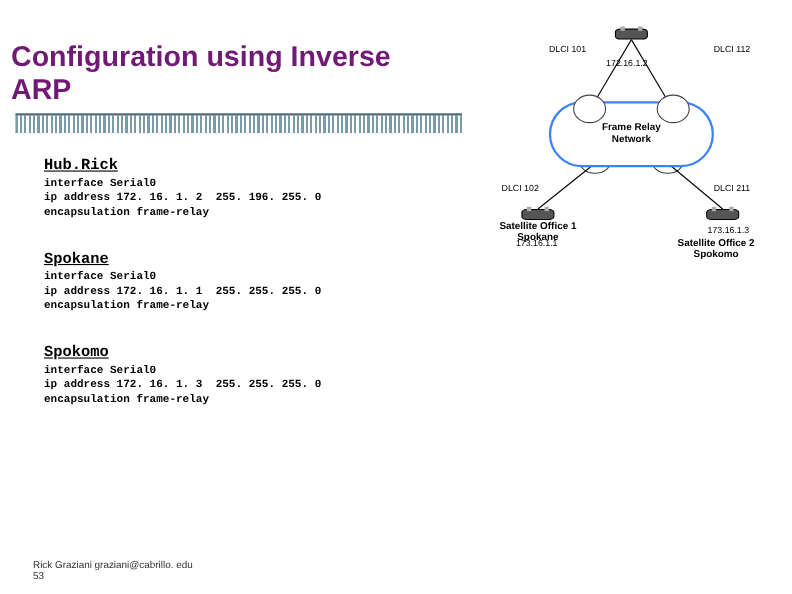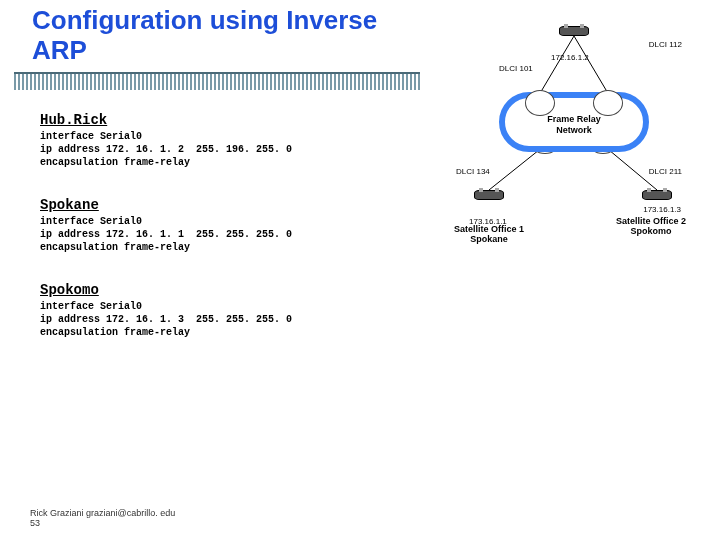--- a/index.html
+++ b/index.html
@@ -10,24 +10,25 @@
     body {
       width: 720px;
       height: 540px;
       background: #fff;
       font-family: Arial, Helvetica, sans-serif;
       position: relative;
     }
     .title {
       font-size: 26px;
       font-weight: bold;
-      color: #1d4ed8;
-      padding: 6px 14px 4px 32px;
+      color: #701a75;
+      padding: 6px 14px 4px 10px;
       line-height: 1.15;
       max-width: 410px;
+      margin-top: 31px;
     }
     .title-underline {
       height: 18px;
       margin-left: 14px;
       margin-right: 300px;
       background: repeating-linear-gradient(
         to right,
         #7a9aa8 0px,
         #7a9aa8 2px,
         #fff 2px,
@@ -95,35 +96,35 @@
     .router::before { left: 4px; }
     .router::after { right: 4px; }
     .router.hq { top: 26px; left: 125px; }
     .router.sat1 { top: 190px; left: 40px; }
     .router.sat2 { top: 190px; left: 208px; }
 
     .dlci-lbl {
       position: absolute;
       font-size: 8px;
     }
-    .dlci101 { top: 40px; left: 65px; margin-top: 24px; }
+    .dlci101 { top: 40px; left: 65px; }
     .dlci112 { top: 40px; right: 22px; padding-left: 32px; }
     .ip-hub  { top: 53px; left: 117px; font-size: 8px; }
     .dlci102 { top: 167px; left: 22px; }
     .dlci211 { top: 167px; right: 22px; }
     .ip-sat1 { top: 217px; left: 35px; font-size: 8px; }
     .ip-sat2 { top: 205px; right: 23px; font-size: 8px; }
 
     .cloud {
       position: absolute;
       top: 92px;
       left: 65px;
       width: 150px;
       height: 60px;
-      border: 6px solid #3b82f6;
+      border: 2px solid #3b82f6;
       border-radius: 35px;
       background: #fff;
       text-align: center;
       font-size: 9px;
       font-weight: bold;
       padding-top: 16px;
       line-height: 1.2;
     }
     .cloud::before, .cloud::after {
       content: "";
@@ -155,21 +156,21 @@
     }
 
     .sat-label {
       position: absolute;
       font-size: 9px;
       font-weight: bold;
       text-align: center;
       width: 90px;
       line-height: 1.15;
     }
-    .sat-label.s1 { top: 224px; left: 10px; }
+    .sat-label.s1 { top: 200px; left: 10px; }
     .sat-label.s2 { top: 216px; right: 8px; }
 
     svg.lines {
       position: absolute;
       top: 0;
       left: 0;
       width: 270px;
       height: 260px;
     }
 
@@ -230,21 +231,21 @@
 
   <div class="cloud">
     <div class="cloud-b1"></div>
       <div class="cloud-b2"></div>
     <div class="cloud-text">
       <span>Frame Relay</span><br>
       <span>Network</span>
     </div>
   </div>
 
-  <div class="dlci-lbl dlci102">DLCI 134</div>
+  <div class="dlci-lbl dlci102">DLCI 102</div>
   <div class="dlci-lbl dlci211">DLCI 211</div>
 
   <div class="router sat1"></div>
   <div class="router sat2"></div>
 
   <div class="dlci-lbl ip-sat1">173.16.1.1</div>
   <div class="dlci-lbl ip-sat2">173.16.1.3</div>
 
   <div class="sat-label s1">
     <div>Satellite Office 1</div>

